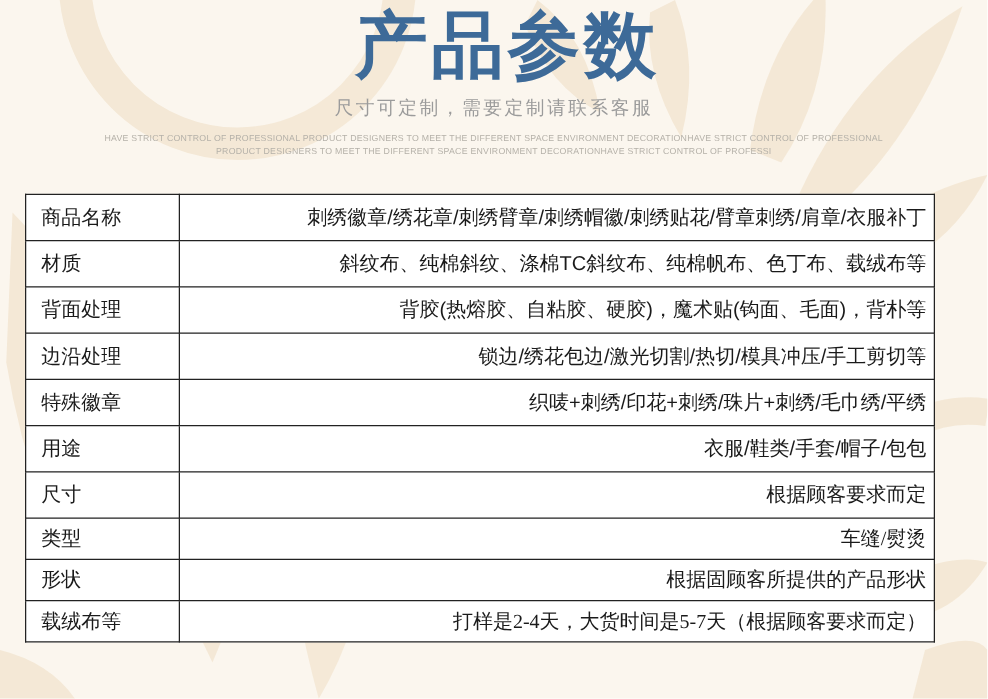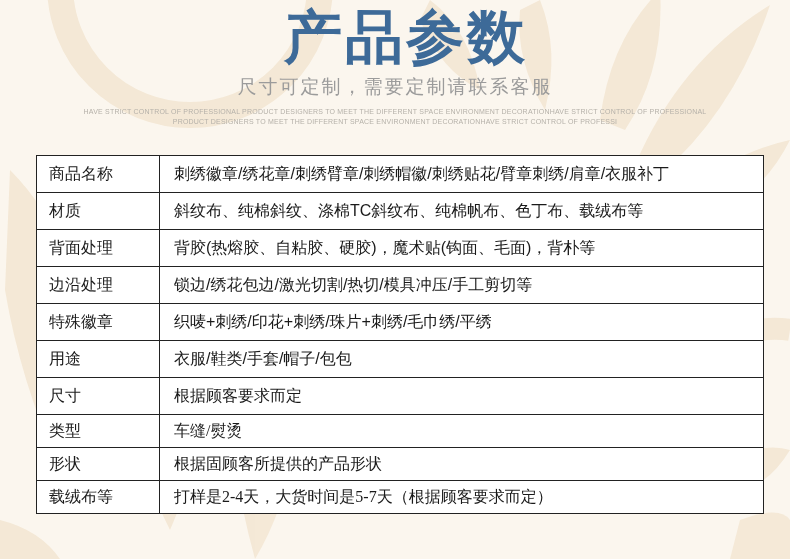--- a/index.html
+++ b/index.html
@@ -17,51 +17,51 @@
   .header { position:relative; text-align:center; }
   .title {
     margin:0; padding-top:2px;
     font-size:58px; line-height:70px; font-weight:bold;
     letter-spacing:3px;
     color: var(--title-blue, #3d6a98);
     padding-left: 22px;
   }
   .subtitle {
     margin:4px 0 0 0;
-    font-size:19px; line-height:22px;
+    font-size:15px; line-height:22px;
     letter-spacing:2px;
     color: var(--subtitle-gray, #9b9b9b);
   }
   .fineprint {
     margin:0; font-size:7px; line-height:10px; letter-spacing:0.2px;
     color: var(--fineprint-gray, #b5b1a9);
   }
   .fineprint.first { margin-top:9px; }
   .params-table {
-    position:absolute; left:36px; top:155px;
+    position:absolute; left:20px; top:155px;
     width:728px;
     border-collapse:collapse;
     background: var(--table-bg, #ffffff);
     table-layout:fixed;
     padding-left:12px;
   }
   .params-table tr { height:37px; }
   .params-table tr:nth-child(n+8) { height:33px;font-family:Liberation Serif, serif; }
   .params-table th, .params-table td {
     border:1px solid var(--table-border, #222222);
     font-size:16px;
     font-weight:normal;
     color: var(--cell-text, #1a1a1a);
     text-align:left;
     vertical-align:middle;
     white-space:nowrap;
     overflow:hidden;
   }
   .params-table th { width:106px; padding:0 4px 0 12px; }
-  .params-table td { padding:0 6px 0 14px; }
+  .params-table td { padding:0 6px 0 14px;text-align:right; }
 </style>
 </head>
 <body>
 
 <div class="page">
 
   <svg class="bg-decor" viewBox="0 0 790 559" xmlns="http://www.w3.org/2000/svg" aria-hidden="true">
     <g fill="#f3e6d2" stroke="none" opacity="0.85">
 
       <circle cx="190" cy="-15" r="130" fill="none" stroke="#f3e6d2" stroke-width="26"></circle>

